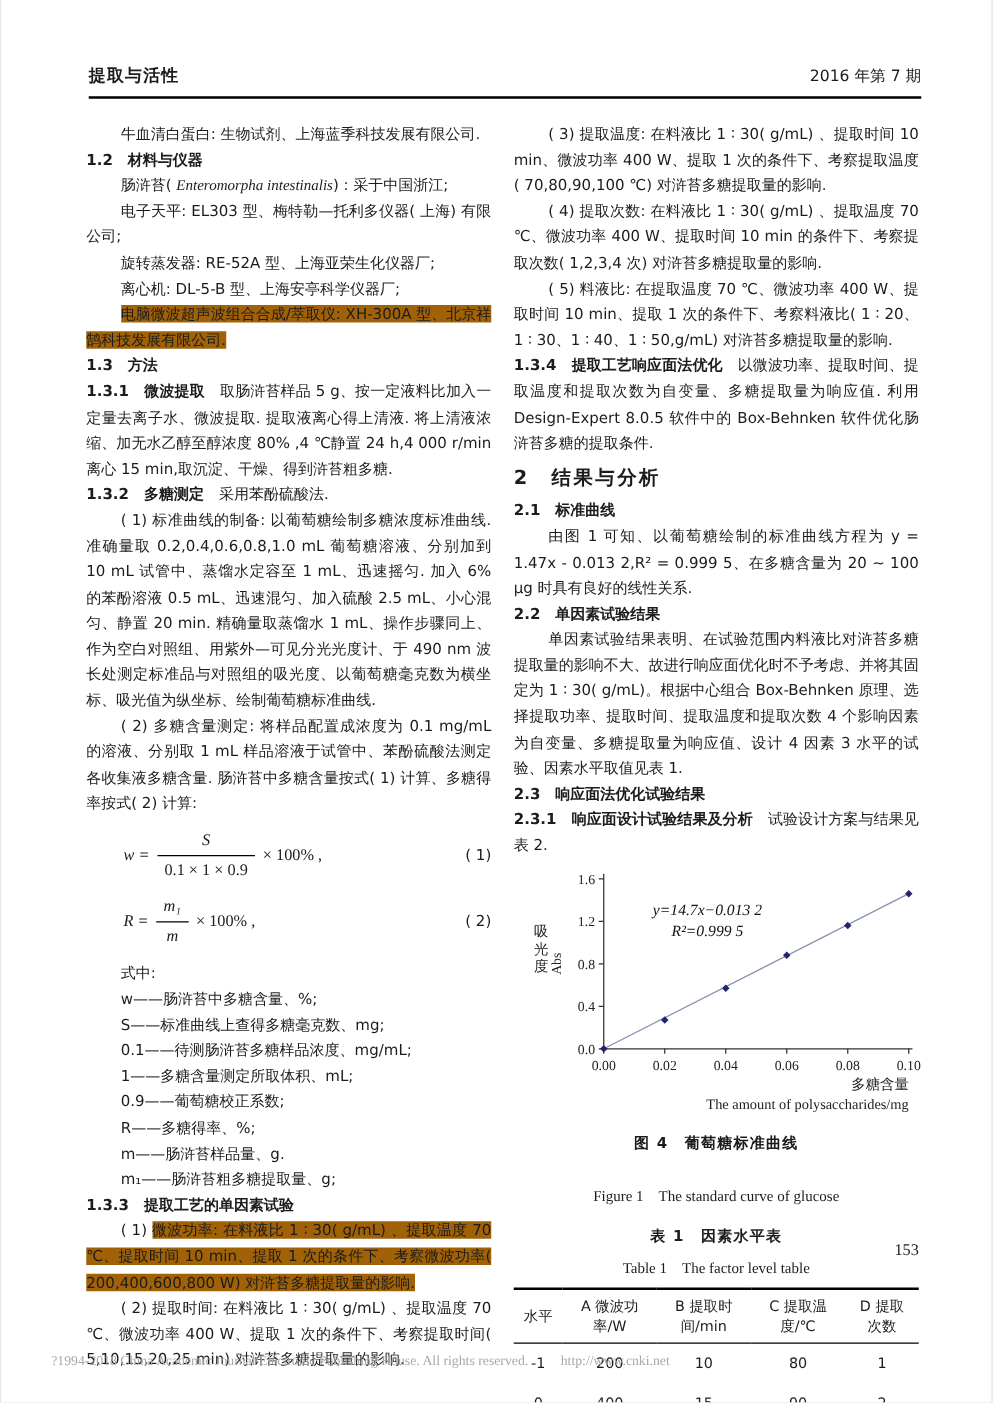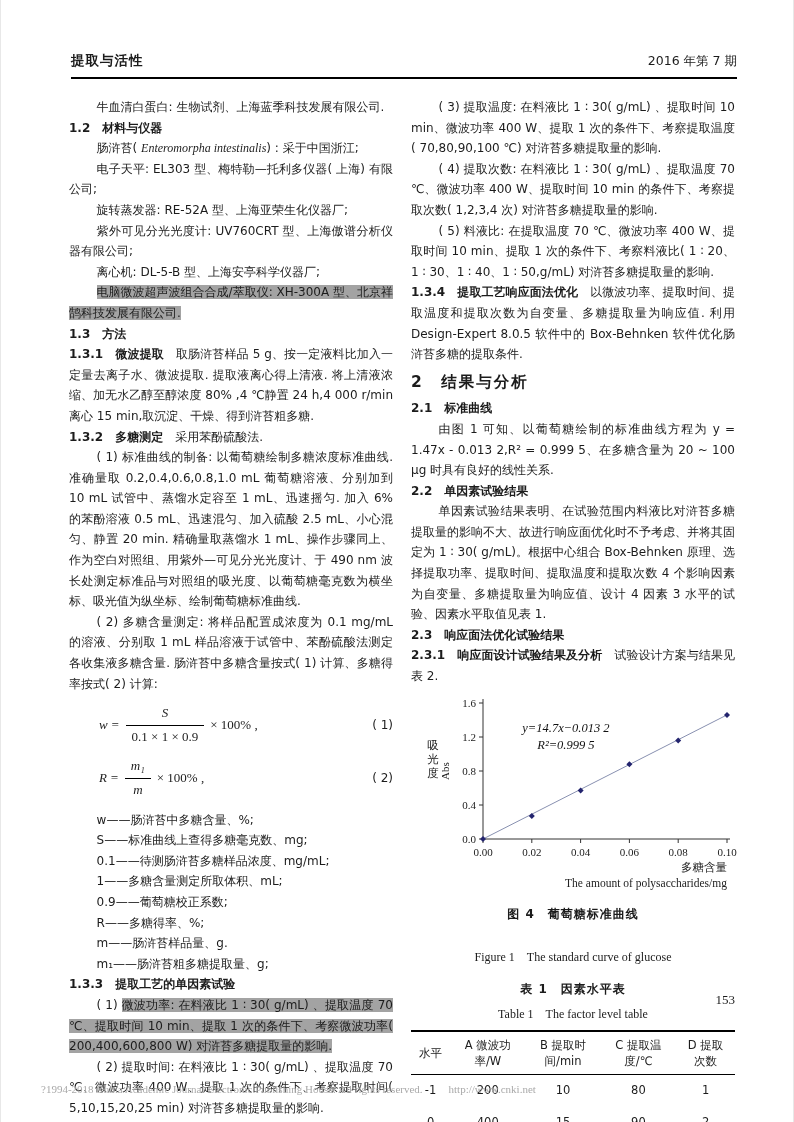--- a/index.html
+++ b/index.html
@@ -18,21 +18,21 @@
   .page-header .hr{font-size:12.5px;}
   
   .col{position:absolute;top:97px;width:324px;font-size:12px;line-height:20.6px;text-align:justify;}
   .col-left{left:68px;}
   .col-right{left:410px;}
   p{margin:0;}
   .para{text-indent:2.3em;}
   .noind{text-indent:0;}
   .sec-h{font-weight:bold;margin:0;}
   .big-h{font-weight:bold;font-size:15.5px;margin:7px 0 6px;letter-spacing:2px;}
-  mark{background:#a3a3a3;color:inherit;padding:0;}
+  mark{background:#a16207;color:inherit;padding:0;}
   .latin-it{font-style:italic;font-family:"Liberation Serif",serif;}
   
   .formula{display:flex;align-items:center;margin:9px 0;padding-left:2.3em;
     font-family:"Liberation Serif",serif;font-size:13px;}
   .f-lhs{font-style:italic;margin-right:6px;}
   .frac{display:inline-block;vertical-align:middle;text-align:center;margin-right:6px;}
   .frac .num{display:block;border-bottom:1.2px solid #000;padding:0 6px 1px;}
   .frac .den{display:block;padding:1px 6px 0;}
   .it{font-style:italic;}
   .f-tag{margin-left:auto;font-family:"DejaVu Sans",sans-serif;font-size:12px;}
@@ -63,21 +63,20 @@
     <span class="hl">提取与活性</span>
     <span class="hr">2016 年第 7 期</span>
   </div>
 
   <div class="col col-left">
     <p class="para">牛血清白蛋白: 生物试剂、上海蓝季科技发展有限公司.</p>
     <p class="sec-h">1.2　材料与仪器</p>
     <p class="para"><span>肠浒苔( </span><span class="latin-it">Enteromorpha intestinalis</span><span>) : 采于中国浙江;</span></p>
     <p class="para">电子天平: EL303 型、梅特勒—托利多仪器( 上海) 有限公司;</p>
     <p class="para">旋转蒸发器: RE-52A 型、上海亚荣生化仪器厂;</p>
-    <p class="para">紫外可见分光光度计: UV760CRT 型、上海傲谱分析仪器有限公司;</p>
     <p class="para">离心机: DL-5-B 型、上海安亭科学仪器厂;</p>
     <p class="para"><mark>电脑微波超声波组合合成/萃取仪: XH-300A 型、北京祥鹄科技发展有限公司.</mark></p>
     <p class="sec-h">1.3　方法</p>
     <p class="noind"><b>1.3.1　微波提取　</b><span>取肠浒苔样品 5 g、按一定液料比加入一定量去离子水、微波提取. 提取液离心得上清液. 将上清液浓缩、加无水乙醇至醇浓度 80% ,4 ℃静置 24 h,4 000 r/min 离心 15 min,取沉淀、干燥、得到浒苔粗多糖.</span></p>
     <p class="noind"><b>1.3.2　多糖测定　</b><span>采用苯酚硫酸法.</span></p>
     <p class="para">( 1) 标准曲线的制备: 以葡萄糖绘制多糖浓度标准曲线. 准确量取 0.2,0.4,0.6,0.8,1.0 mL 葡萄糖溶液、分别加到 10 mL 试管中、蒸馏水定容至 1 mL、迅速摇匀. 加入 6% 的苯酚溶液 0.5 mL、迅速混匀、加入硫酸 2.5 mL、小心混匀、静置 20 min. 精确量取蒸馏水 1 mL、操作步骤同上、作为空白对照组、用紫外—可见分光光度计、于 490 nm 波长处测定标准品与对照组的吸光度、以葡萄糖毫克数为横坐标、吸光值为纵坐标、绘制葡萄糖标准曲线.</p>
     <p class="para">( 2) 多糖含量测定: 将样品配置成浓度为 0.1 mg/mL 的溶液、分别取 1 mL 样品溶液于试管中、苯酚硫酸法测定各收集液多糖含量. 肠浒苔中多糖含量按式( 1) 计算、多糖得率按式( 2) 计算:</p>
 
     <div class="formula">
       <span class="f-lhs">w =</span>
@@ -91,20 +90,21 @@
     <div class="formula">
       <span class="f-lhs">R =</span>
       <span class="frac">
           <span class="num it">m₁</span>
           <span class="den it">m</span>
         </span>
       <span>× 100% ,</span>
       <span class="f-tag">( 2)</span>
     </div>
 
+    <p class="para">式中:</p>
     <p class="def-line">w——肠浒苔中多糖含量、%;</p>
     <p class="def-line">S——标准曲线上查得多糖毫克数、mg;</p>
     <p class="def-line">0.1——待测肠浒苔多糖样品浓度、mg/mL;</p>
     <p class="def-line">1——多糖含量测定所取体积、mL;</p>
     <p class="def-line">0.9——葡萄糖校正系数;</p>
     <p class="def-line">R——多糖得率、%;</p>
     <p class="def-line">m——肠浒苔样品量、g.</p>
     <p class="def-line">m₁——肠浒苔粗多糖提取量、g;</p>
 
     <p class="sec-h">1.3.3　提取工艺的单因素试验</p>

